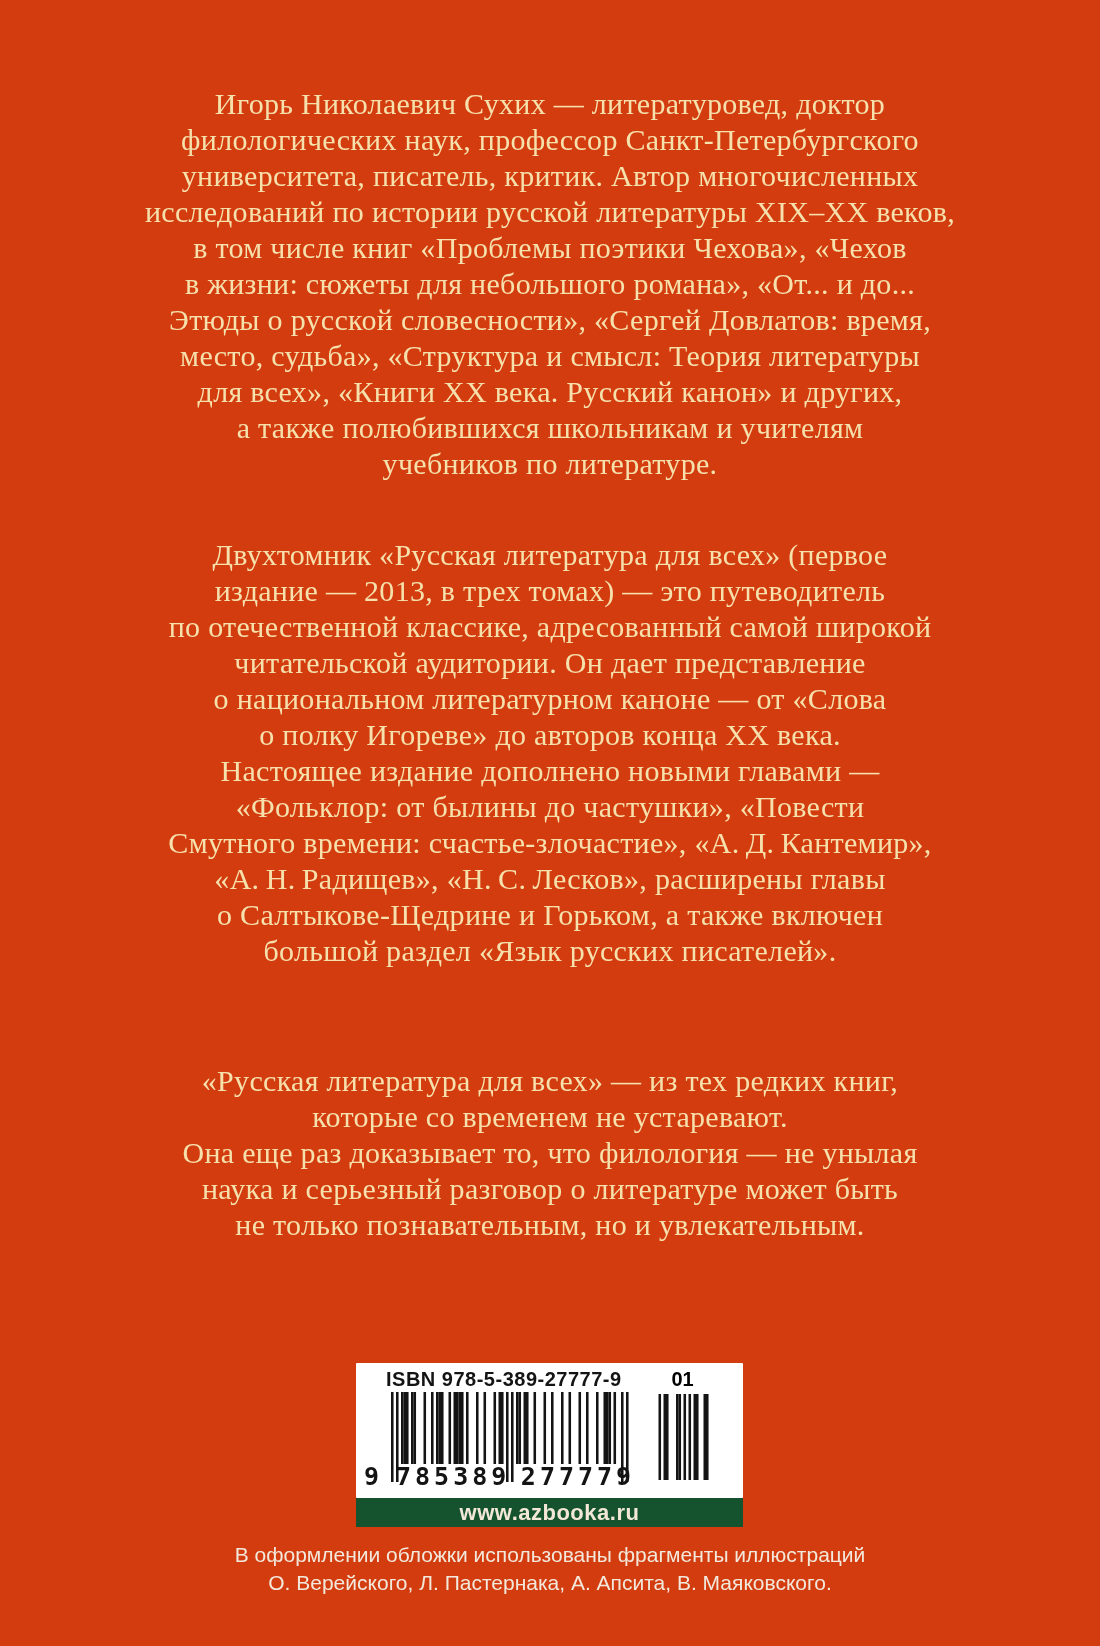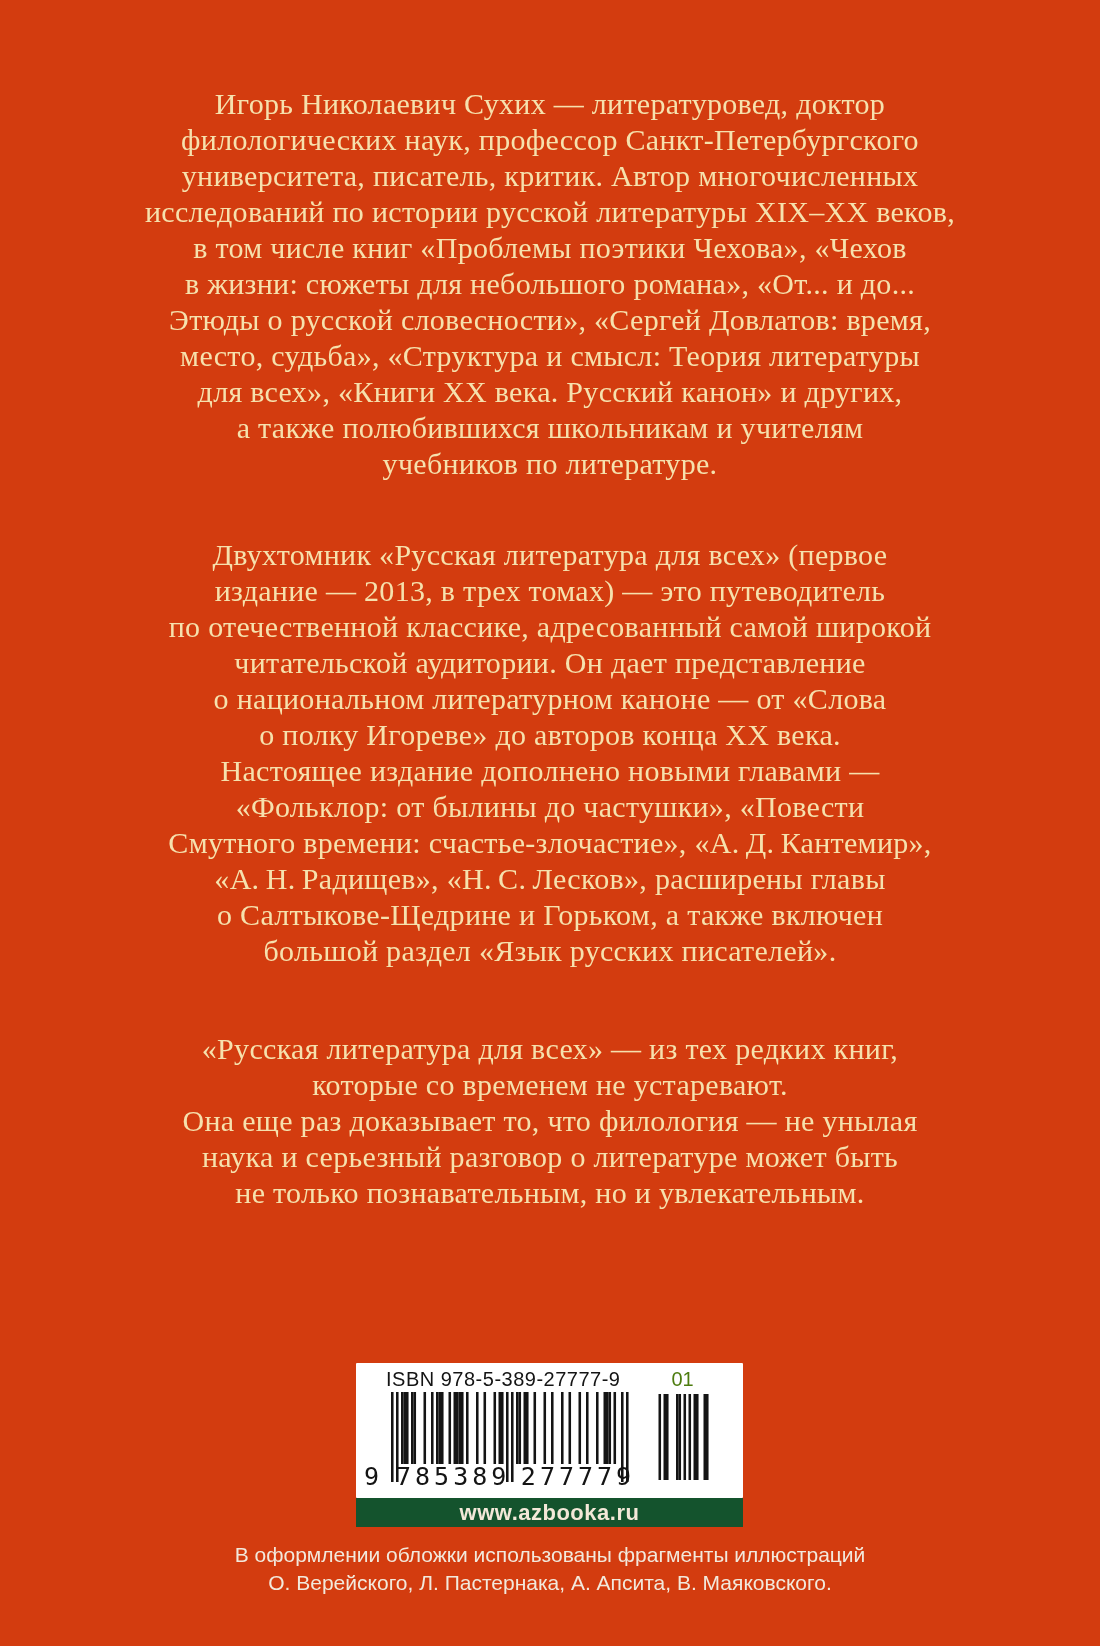--- a/index.html
+++ b/index.html
@@ -16,52 +16,53 @@
     font-family: "Liberation Serif", serif;
     font-size: 30px;
     line-height: 36px;
     letter-spacing: 0.3px;
     white-space: pre-line;
     text-align: center;
     margin: 0;
   }
   .para1 { padding-top: 86px; }
   .para2 { margin-top: 55px; }
-  .para3 { margin-top: 62px; }
+  .para3 { margin-top: 94px; }
 
   .barcode-block {
     position: absolute;
     left: 356px;
     top: 1363px;
     width: 387px;
   }
   .barcode-box {
     position: relative;
     width: 387px;
     height: 135px;
     background: #ffffff;
     border-radius: 1px;
+    font-weight: bold;
   }
   .isbn {
     position: absolute;
     left: 30px;
     top: 5px;
     font-size: 20px;
     color: #141414;
     letter-spacing: 0.5px;
     white-space: nowrap;
   }
   .addon-label {
     position: absolute;
     left: 300px;
     top: 5px;
     width: 53px;
     text-align: center;
     font-size: 20px;
-    color: #4d7c0f;
+    color: #000000;
   }
   #main-barcode { position: absolute; left: 35px; top: 29px; }
   #addon-barcode { position: absolute; left: 300px; top: 31px; }
 
   .ean-digit {
     position: absolute;
     top: 99px;
     font-family: "DejaVu Sans Mono", monospace;
     font-size: 25px;
     color: #141414;

